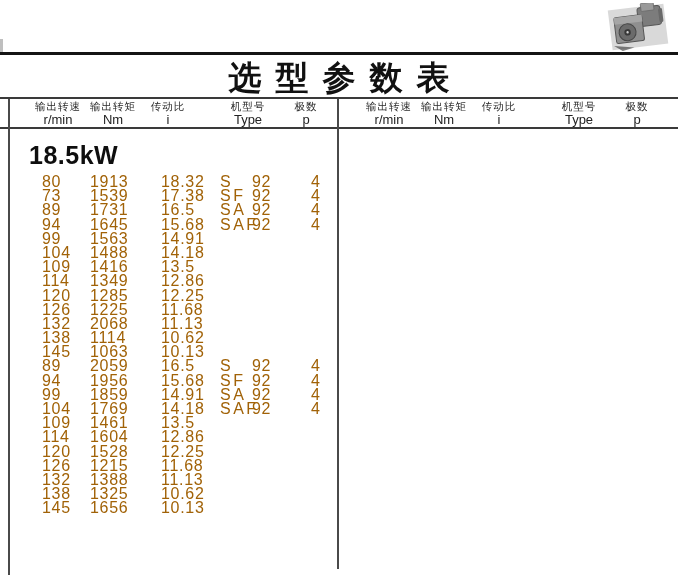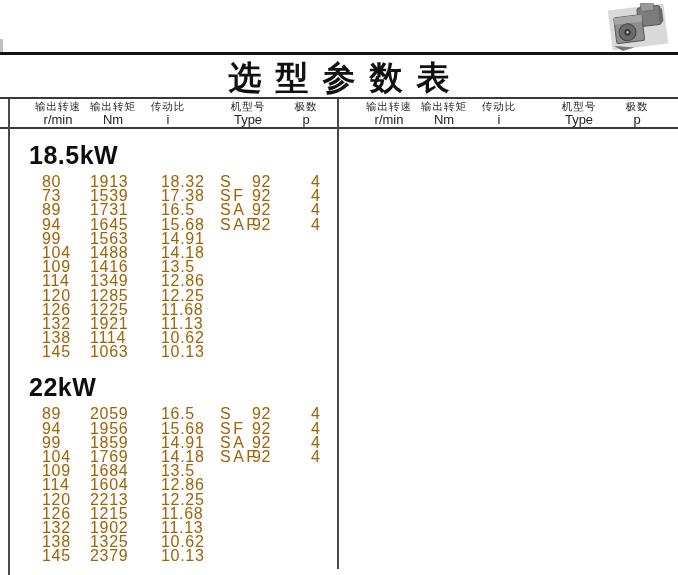--- a/index.html
+++ b/index.html
@@ -183,34 +183,33 @@
         <span class="c-torque">1285</span>
         <span class="c-ratio">12.25</span>
       </div>
       <div class="trow">
         <span class="c-speed">126</span>
         <span class="c-torque">1225</span>
         <span class="c-ratio">11.68</span>
       </div>
       <div class="trow">
         <span class="c-speed">132</span>
-        <span class="c-torque">1921</span>
+        <span class="c-torque">2068</span>
         <span class="c-ratio">11.13</span>
       </div>
       <div class="trow">
         <span class="c-speed">138</span>
         <span class="c-torque">1114</span>
         <span class="c-ratio">10.62</span>
       </div>
       <div class="trow">
         <span class="c-speed">145</span>
         <span class="c-torque">1063</span>
         <span class="c-ratio">10.13</span>
       </div>
-      <div class="section-heading later">22kW</div>
       <div class="trow">
         <span class="c-speed">89</span>
         <span class="c-torque">2059</span>
         <span class="c-ratio">16.5</span>
         <span class="c-type">S</span>
         <span class="c-frame">92</span>
         <span class="c-poles">4</span>
       </div>
       <div class="trow">
         <span class="c-speed">94</span>
@@ -231,49 +230,49 @@
       <div class="trow">
         <span class="c-speed">104</span>
         <span class="c-torque">1769</span>
         <span class="c-ratio">14.18</span>
         <span class="c-type">SAF</span>
         <span class="c-frame">92</span>
         <span class="c-poles">4</span>
       </div>
       <div class="trow">
         <span class="c-speed">109</span>
-        <span class="c-torque">1684</span>
+        <span class="c-torque">1461</span>
         <span class="c-ratio">13.5</span>
       </div>
       <div class="trow">
         <span class="c-speed">114</span>
         <span class="c-torque">1604</span>
         <span class="c-ratio">12.86</span>
       </div>
       <div class="trow">
         <span class="c-speed">120</span>
-        <span class="c-torque">2213</span>
+        <span class="c-torque">1528</span>
         <span class="c-ratio">12.25</span>
       </div>
       <div class="trow">
         <span class="c-speed">126</span>
         <span class="c-torque">1215</span>
         <span class="c-ratio">11.68</span>
       </div>
       <div class="trow">
         <span class="c-speed">132</span>
-        <span class="c-torque">1902</span>
+        <span class="c-torque">1388</span>
         <span class="c-ratio">11.13</span>
       </div>
       <div class="trow">
         <span class="c-speed">138</span>
         <span class="c-torque">1325</span>
         <span class="c-ratio">10.62</span>
       </div>
       <div class="trow">
         <span class="c-speed">145</span>
-        <span class="c-torque">2379</span>
+        <span class="c-torque">1656</span>
         <span class="c-ratio">10.13</span>
       </div>
     </div>
   <div class="tbody tbody-right"></div>
 
 </div>
 
 </body></html>

